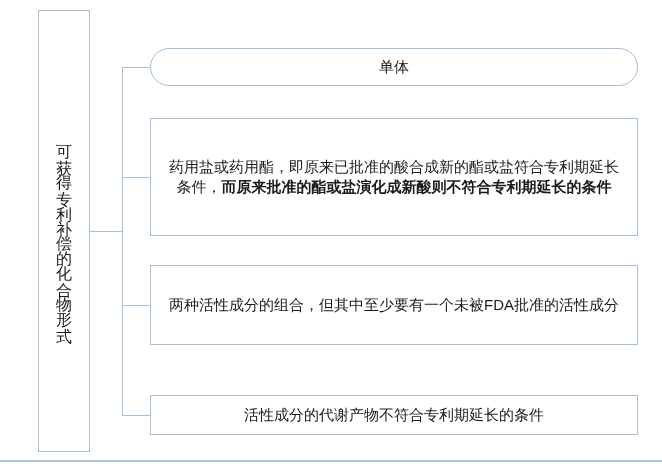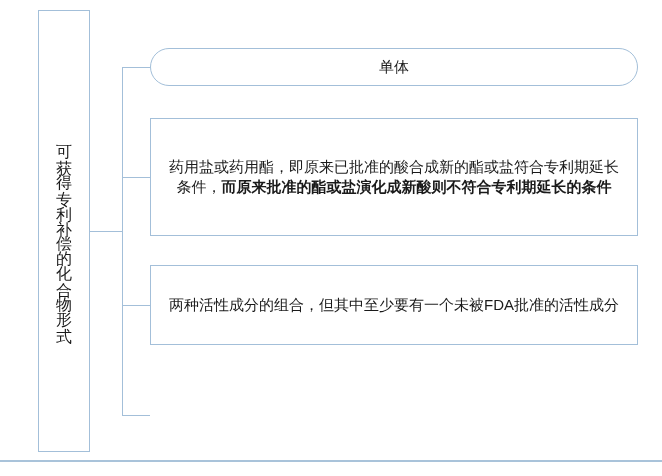--- a/index.html
+++ b/index.html
@@ -89,16 +89,19 @@
   <div class="box node-box node-2">
     <div>
       <span>药用盐或药用酯，即原来已批准的酸合成新的酯或盐符合专利期延长条件，</span><span class="bold-seg">而原来批准的酯或盐演化成新酸则不符合专利期延长的条件</span>
     </div>
   </div>
 
   <div class="box node-box node-3">
     <span>两种活性成分的组合，但其中至少要有一个未被FDA批准的活性成分</span>
   </div>
 
+  <div class="box node-box node-4">
+    <span>活性成分的代谢产物不符合专利期延长的条件</span>
+  </div>
 
   <div class="divider"></div>
 
 </div>
 
 </body></html>

